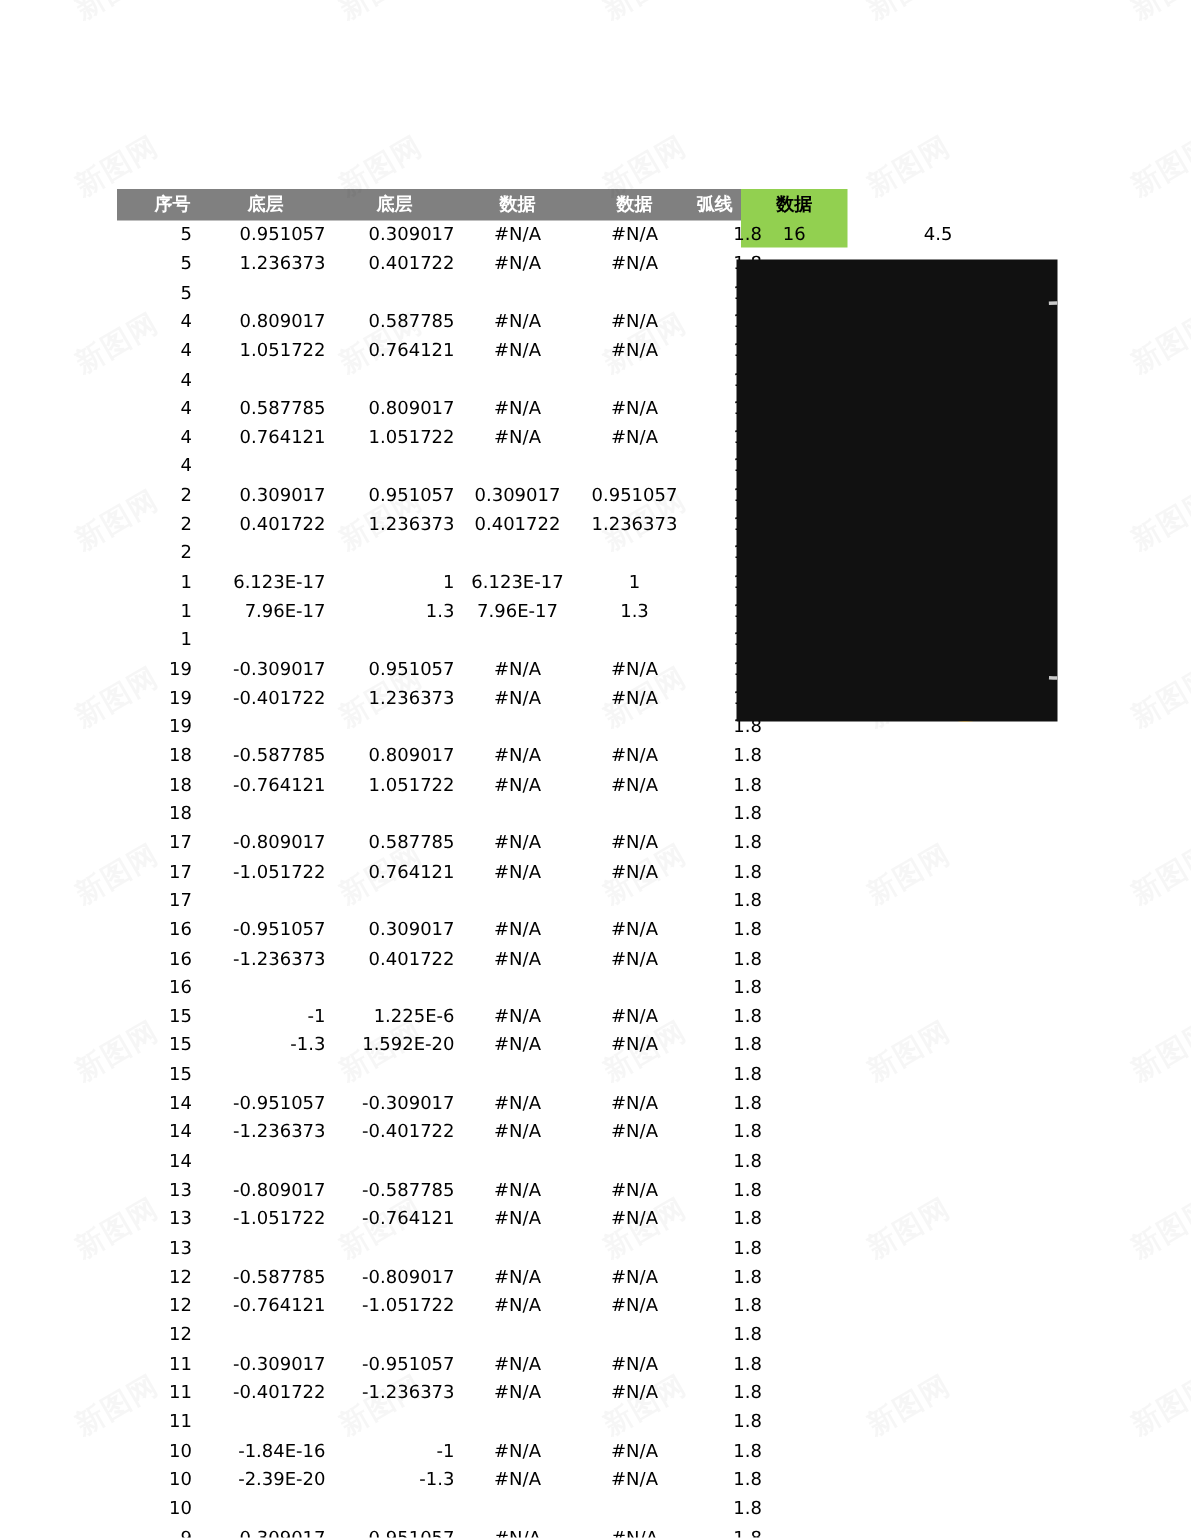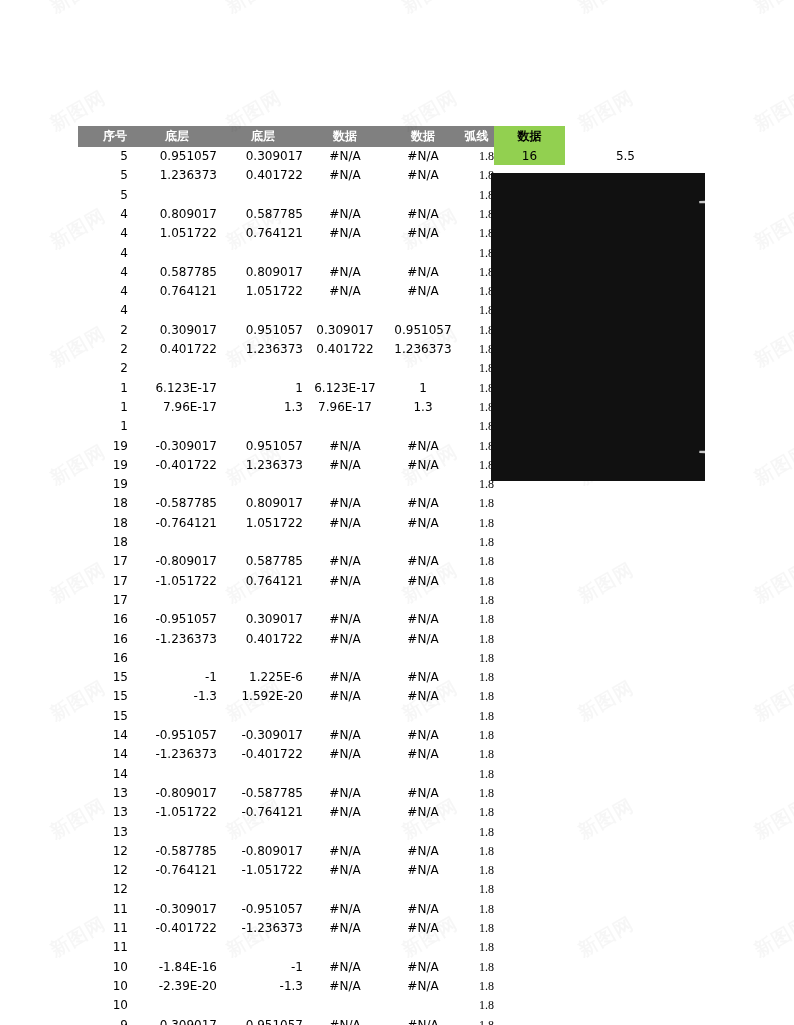--- a/index.html
+++ b/index.html
@@ -129,21 +129,21 @@
     color: #000000;
     text-align: right;
     white-space: nowrap;
     overflow: hidden;
   }
   .c0 { left: 0px;   width: 50px;  padding-right: 9px; }
   .c1 { left: 59px;  width: 80px;  padding-right: 6px; }
   .c2 { left: 145px; width: 80px;  padding-right: 6px; }
   .c3 { left: 231px; width: 72px;  text-align: center; }
   .c4 { left: 309px; width: 72px;  text-align: center; }
-  .c5 { left: 387px; width: 29px;  text-align: right; font-family: Liberation Serif, serif; }
+  .c5 { left: 401px; width: 29px;  text-align: right; }
 
   
   #chart-panel {
     position: absolute;
     left: 491px;
     top: 173px;
     width: 214px;
     height: 308px;
     background: #111111;
     overflow: hidden;
@@ -225,21 +225,21 @@
   <div class="hdr-cell" style="left:137px;width:80px;">底层</div>
   <div class="hdr-cell" style="left:223px;width:80px;">底层</div>
   <div class="hdr-cell" style="left:309px;width:72px;">数据</div>
   <div class="hdr-cell" style="left:387px;width:72px;">数据</div>
   <div class="hdr-cell" style="left:459px;width:35px;">弧线</div>
 
   <div class="green-cell"></div>
   <div class="green-hdr">数据</div>
   <div class="green-val">16</div>
 
-  <div class="loose-val" style="left:588px;top:149px;width:47px;">5.5</div>
+  <div class="loose-val" style="left:588px;top:149px;width:47px;">4.5</div>
 
   <div id="rows-container">
       <div class="row" style="top: 147px;">
         <div class="cell c0">5</div>
         <div class="cell c1">0.951057</div>
         <div class="cell c2">0.309017</div>
         <div class="cell c3">#N/A</div>
         <div class="cell c4">#N/A</div>
         <div class="cell c5">1.8</div>
       </div>

